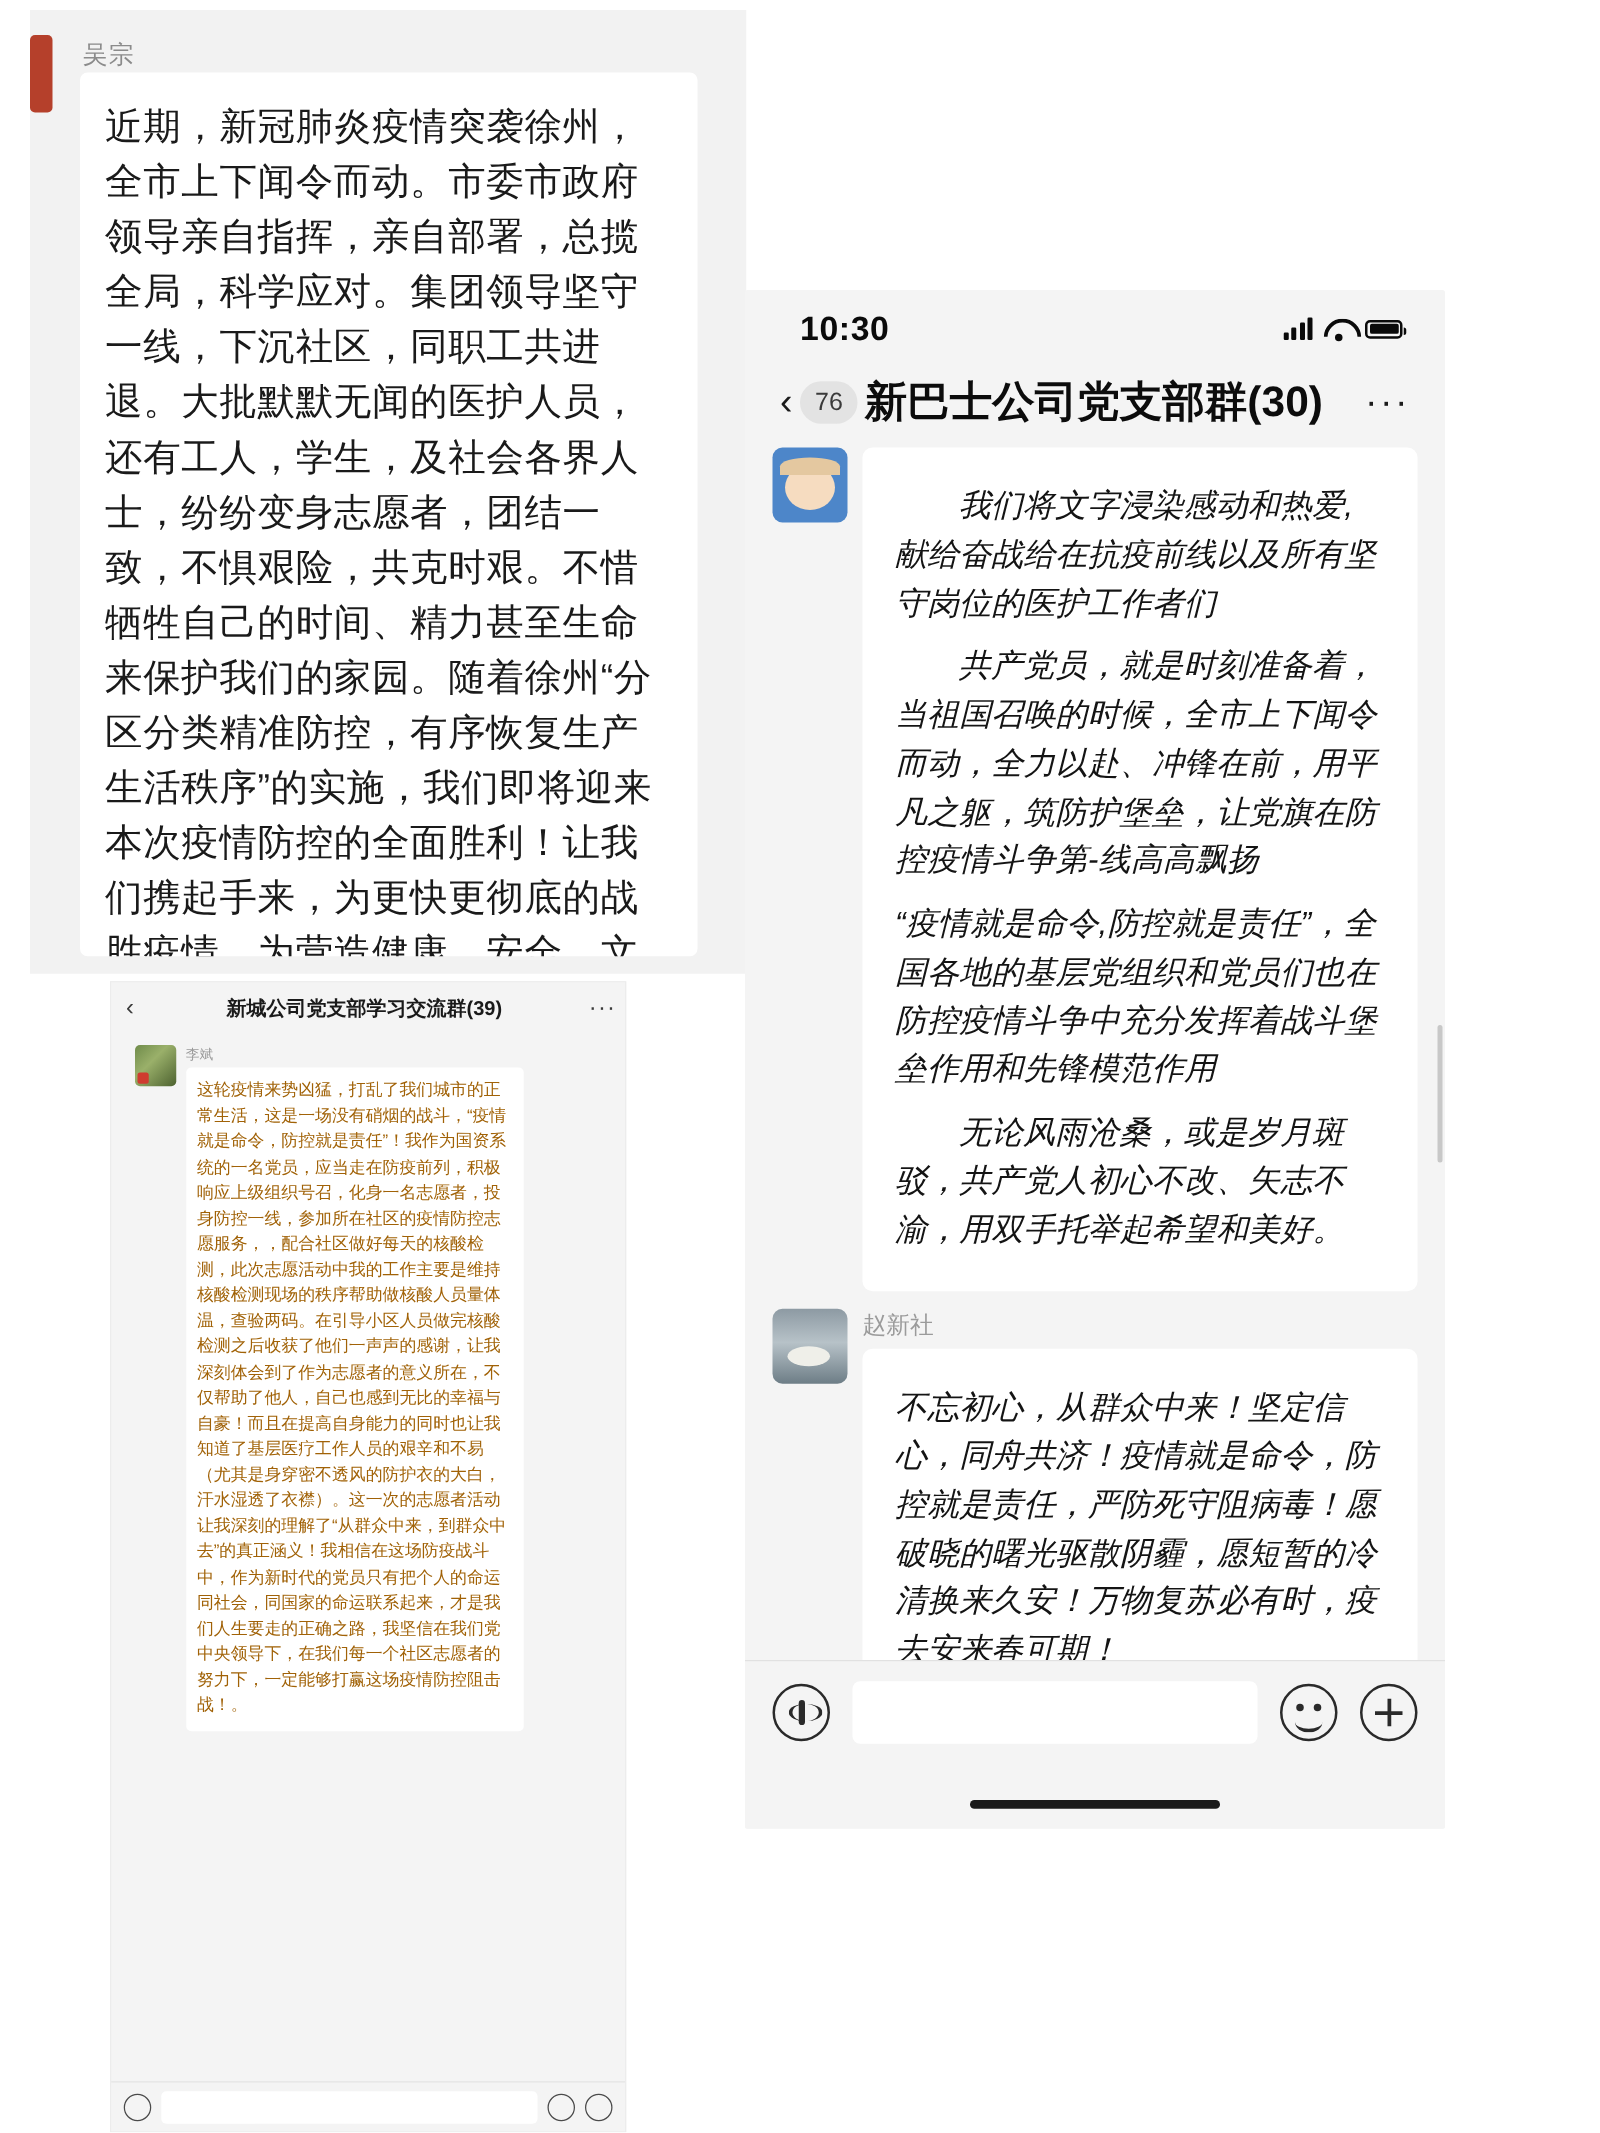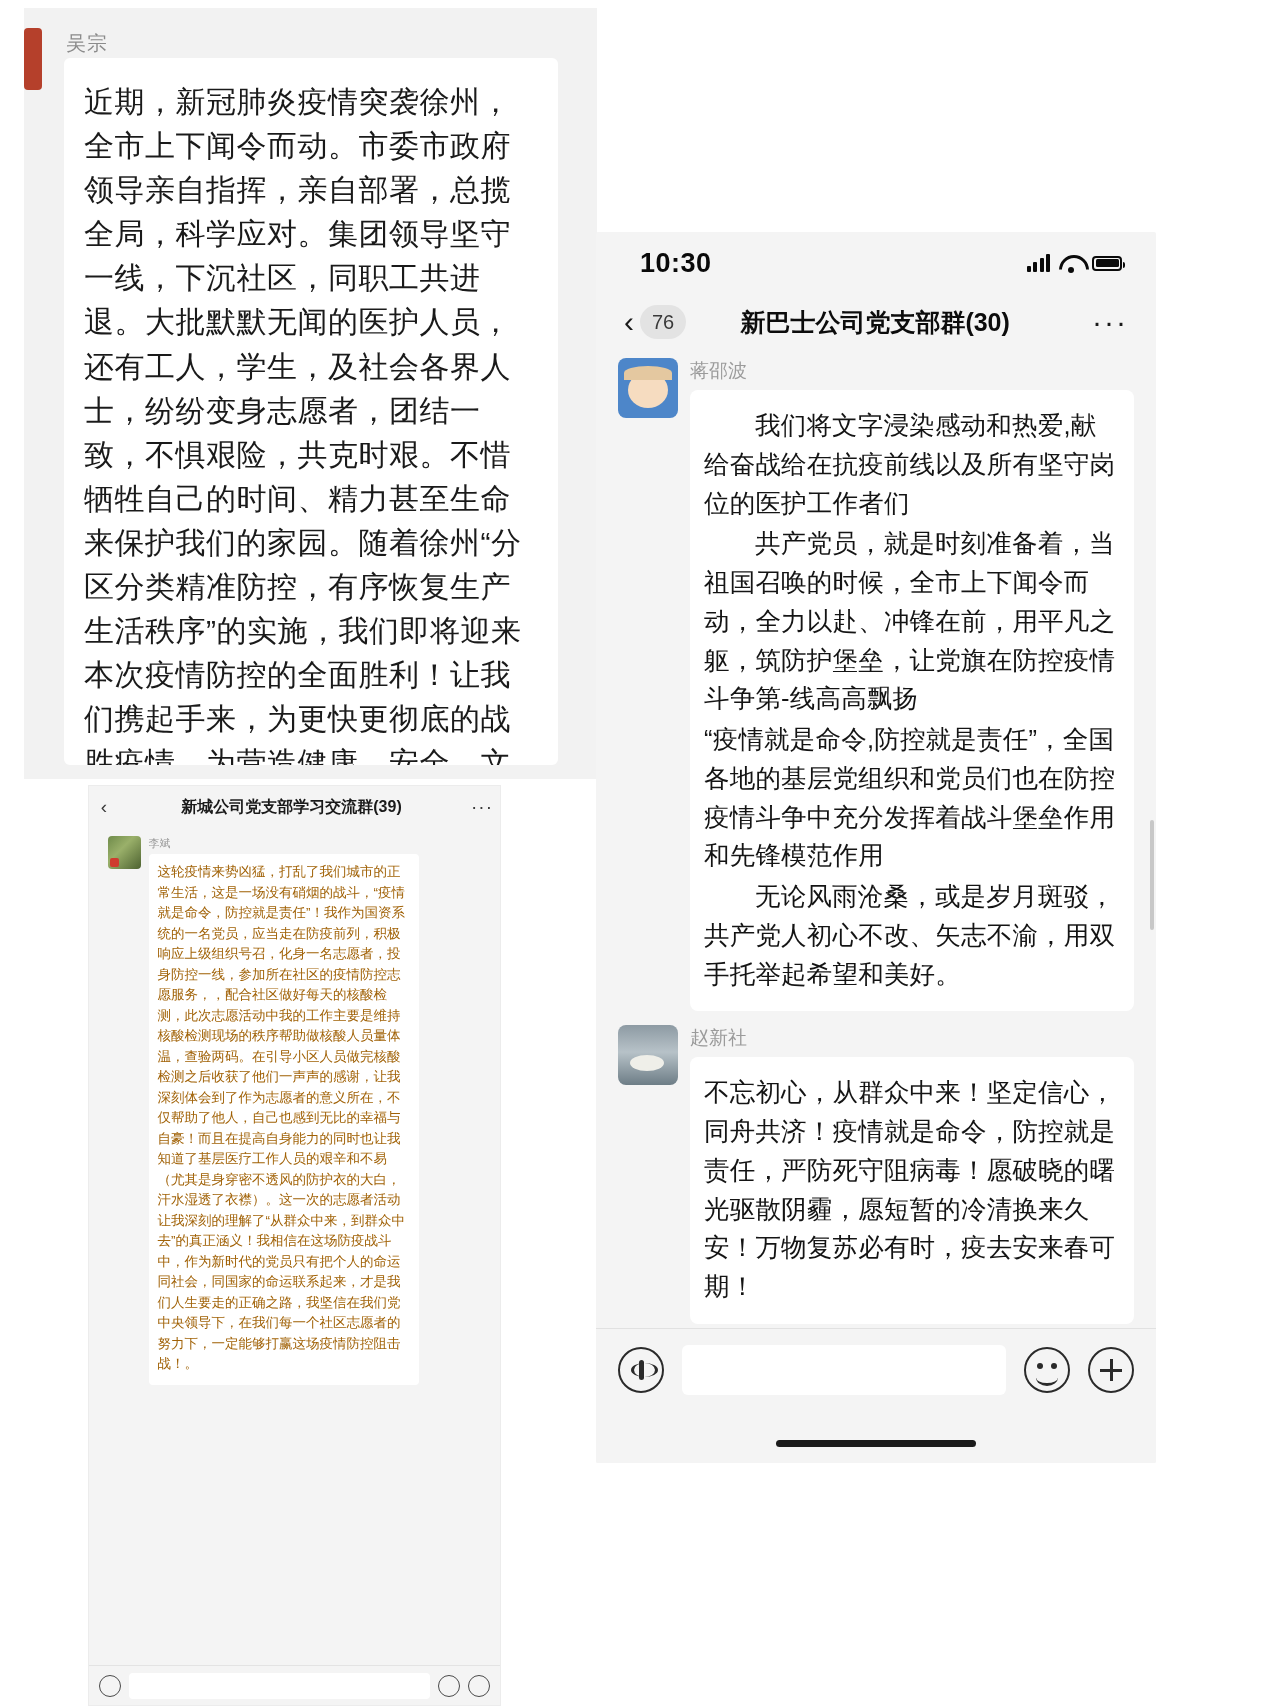--- a/index.html
+++ b/index.html
@@ -252,21 +252,21 @@
     color: #3a3a3a;
     font-size: 20px;
     display: flex;
     align-items: center;
     justify-content: center;
     padding: 0 12px;
   }
   .p3-title {
     flex: 1;
     text-align: center;
-    font-size: 25px;
+    font-size: 34px;
     font-weight: bold;
     color: #0c0c0c;
     margin-left: -28px;
   }
   .p3-more {
     font-size: 30px;
     color: #1b1b1b;
     letter-spacing: 2px;
     line-height: 0.6;
   }
@@ -326,21 +326,21 @@
   }
   .p3-bubble {
     background: #ffffff;
     border-radius: 8px;
     padding: 16px 16px 18px 14px;
     font-size: 25.5px;
     line-height: 1.52;
     color: #141414;
     letter-spacing: 0.2px;
   }
-  .p3-bubble p { margin: 0; }
+  .p3-bubble p { margin: 12px; font-style: italic; }
   .p3-bubble p + p { margin-top: 2px; }
   .p3-indent { text-indent: 2em; }
   .p3-timestamp {
     text-align: center;
     font-size: 21px;
     color: #a3a3a3;
     margin: 16px 0 14px 0;
   }
 
   .p3-inputbar {
@@ -491,21 +491,20 @@
       <div class="p3-badge">76</div>
       <div class="p3-title">新巴士公司党支部群(30)</div>
       <div class="p3-more">···</div>
     </div>
 
     <div class="p3-chat">
 
       <div class="p3-row">
         <div class="p3-av av-luffy"></div>
         <div class="p3-col">
-          <div class="p3-sender">蒋邵波</div>
           <div class="p3-bubble">
             <p class="p3-indent">我们将文字浸染感动和热爱,献给奋战给在抗疫前线以及所有坚守岗位的医护工作者们</p>
             <p class="p3-indent">共产党员，就是时刻准备着，当祖国召唤的时候，全市上下闻令而动，全力以赴、冲锋在前，用平凡之躯，筑防护堡垒，让党旗在防控疫情斗争第-线高高飘扬</p>
             <p>“疫情就是命令,防控就是责任”，全国各地的基层党组织和党员们也在防控疫情斗争中充分发挥着战斗堡垒作用和先锋模范作用</p>
             <p class="p3-indent">无论风雨沧桑，或是岁月斑驳，共产党人初心不改、矢志不渝，用双手托举起希望和美好。</p>
           </div>
         </div>
       </div>
 
       <div class="p3-row">

